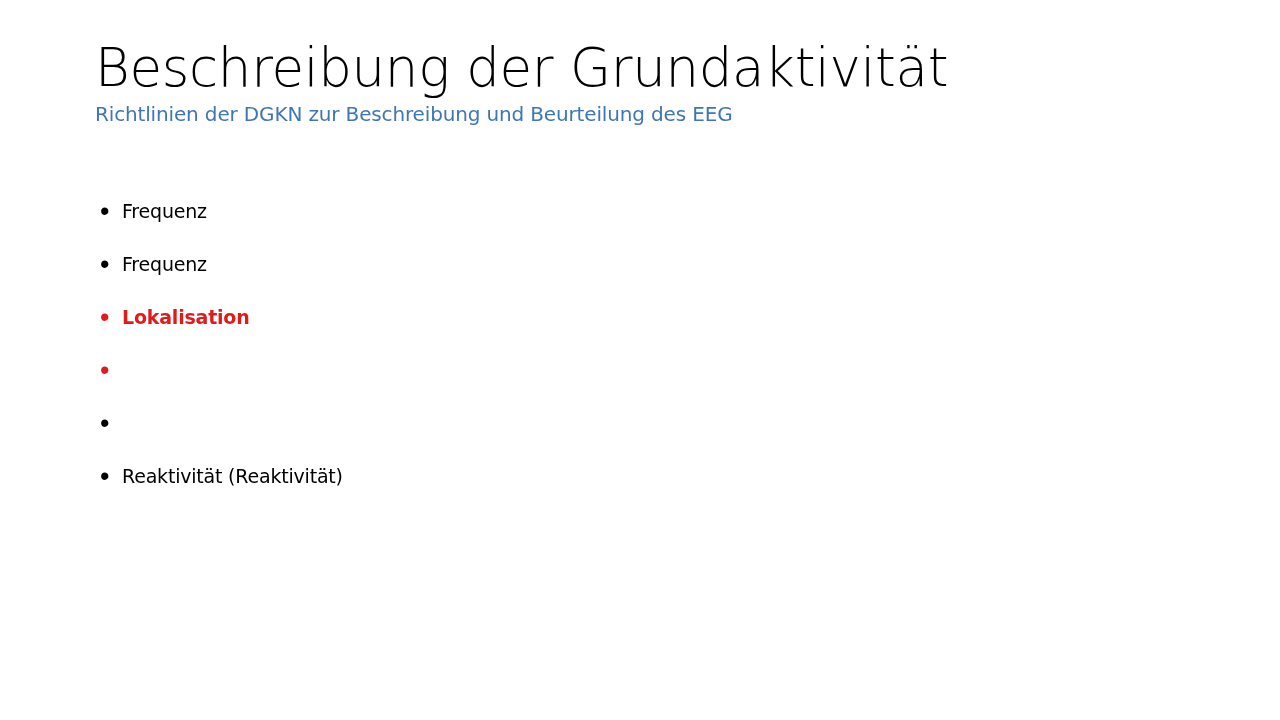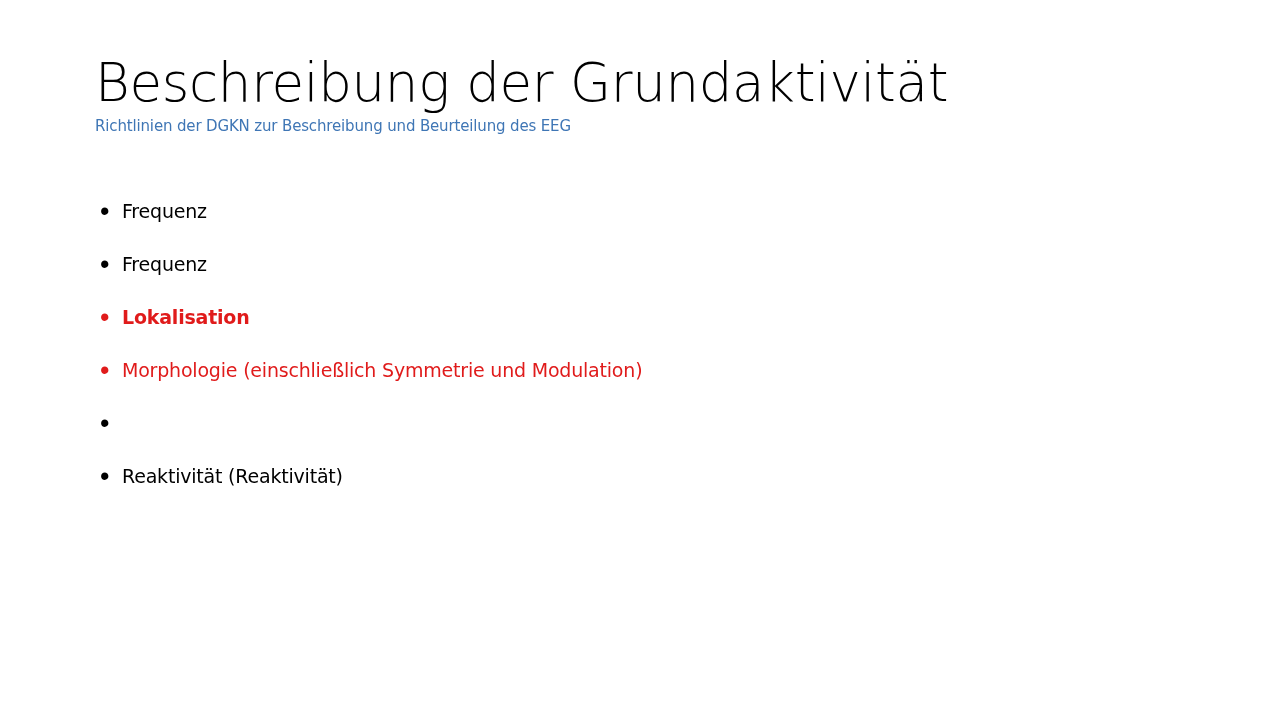--- a/index.html
+++ b/index.html
@@ -18,36 +18,36 @@
     position: relative;
     width: 1280px;
     height: 720px;
     background: #FFFFFF;
   }
 
   
   .title-block {
     position: absolute;
     left: 95px;
-    top: 55px;
+    top: 40px;
     width: 1100px;
   }
   .slide-title {
     font-family: "DejaVu Sans", "Liberation Sans", sans-serif;
     font-size: 53px;
     font-weight: 300;
     line-height: 1.06;
     color: #000000;
     letter-spacing: -0.3px;
     white-space: nowrap;
     margin: 0;
   }
   .slide-subtitle {
     font-family: "DejaVu Sans", "Liberation Sans", sans-serif;
-    font-size: 15px;
+    font-size: 20px;
     font-weight: 400;
     line-height: 1.25;
     color: #3F76B5;
     margin: 6px 0 16px 0;
     white-space: nowrap;
     letter-spacing: -0.15px;
   }
 
   
   .bullet-list {
@@ -116,21 +116,20 @@
       <span class="bullet-text">Frequenz</span>
     </li>
 
     <li class="bullet-item is-red is-bold">
       <span class="bullet-marker">•</span>
       <span class="bullet-text">Lokalisation</span>
     </li>
 
     <li class="bullet-item is-red">
       <span class="bullet-marker">•</span>
-      <span class="bullet-text">Morphologie (einschließlich Symmetrie und Modulation)</span>
     </li>
 
     <li class="bullet-item">
       <span class="bullet-marker">•</span>
     </li>
 
     <li class="bullet-item">
       <span class="bullet-marker">•</span>
       <span class="bullet-text">Reaktivität (Reaktivität)</span>
     </li>

